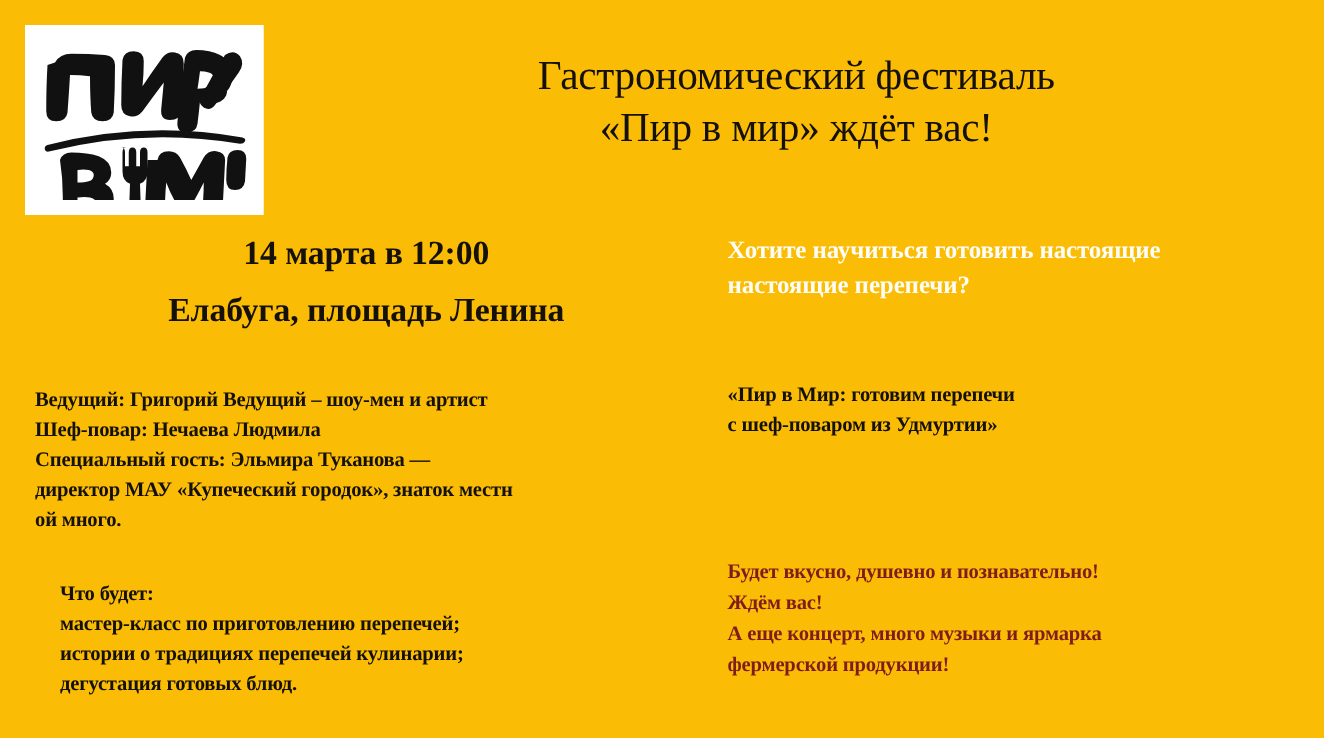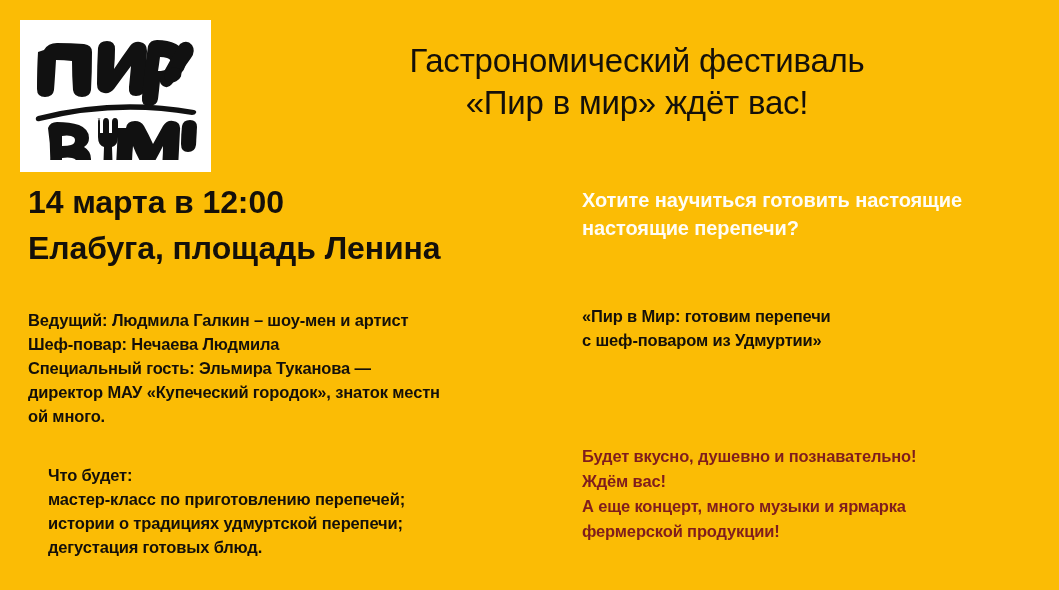--- a/index.html
+++ b/index.html
@@ -15,20 +15,21 @@
     font-family: "Liberation Sans", "DejaVu Sans", sans-serif;
     -webkit-font-smoothing: antialiased;
   }
 
   .poster {
     position: relative;
     width: 1059px;
     height: 590px;
     background: #fbbc05;
     box-sizing: border-box;
+    font-family: Liberation Serif, serif;
   }
 
   
   .header {
     position: absolute;
     left: 0;
     top: 0;
     width: 1059px;
     height: 178px;
   }
@@ -70,25 +71,26 @@
   
   .col {
     position: absolute;
     top: 186px;
   }
   .col-left  { left: 28px;  width: 530px; }
   .col-right { left: 582px; width: 465px; }
 
   .lede {
     color: #14100a;
-    font-size: 32px;
+    font-size: 27px;
     line-height: 33px;
     font-weight: bold;
     margin: 0;
     letter-spacing: -0.1px;
+    text-align: center;
   }
   .lede .sub { display: block; margin-top: 13px; }
 
   .lede-white {
     color: #fffdf6;
     font-size: 20px;
     line-height: 28px;
     font-weight: bold;
     margin: 0;
     letter-spacing: -0.1px;
@@ -160,31 +162,31 @@
   </div>
 
   <div class="col col-left">
 
     <p class="lede">
       <span class="line">14 марта в 12:00</span>
       <span class="line sub">Елабуга, площадь Ленина</span>
     </p>
 
     <div class="body-block blk-credits">
-      <span class="line">Ведущий: Людмила Галкин – шоу-мен и артист</span>
+      <span class="line">Ведущий: Григорий Ведущий – шоу-мен и артист</span>
       <span class="line">Шеф-повар: Нечаева Людмила</span>
       <span class="line">Специальный гость: Эльмира Туканова —</span>
       <span class="line">директор МАУ «Купеческий городок», знаток местн</span>
       <span class="line">ой много.</span>
     </div>
 
     <div class="body-block blk-program">
       <span class="line">Что будет:</span>
       <span class="line">мастер-класс по приготовлению перепечей;</span>
-      <span class="line">истории о традициях удмуртской перепечи;</span>
+      <span class="line">истории о традициях перепечей кулинарии;</span>
       <span class="line">дегустация готовых блюд.</span>
     </div>
   </div>
 
   <div class="col col-right">
 
     <p class="lede-white">
       <span class="line">Хотите научиться готовить настоящие</span>
       <span class="line">настоящие перепечи?</span>
     </p>

